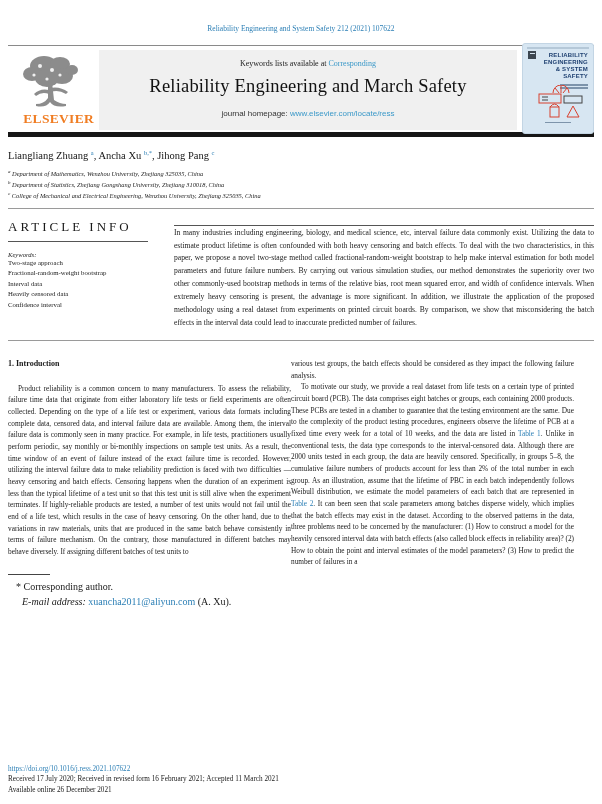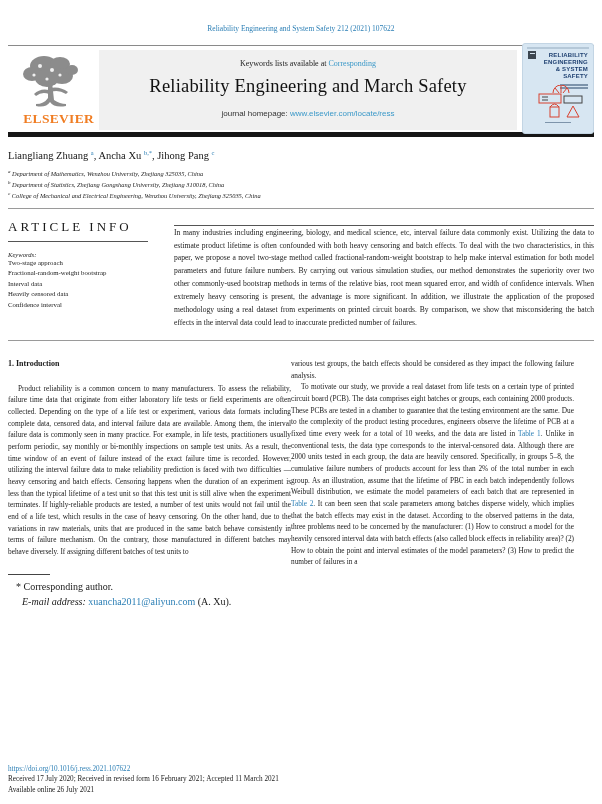--- a/index.html
+++ b/index.html
@@ -214,16 +214,16 @@
 
     <div class="bcol">
       <p class="cont">various test groups, the batch effects should be considered as they impact the following failure analysis.</p>
       <p class="indent" style="margin-top:0;"><span>To motivate our study, we provide a real dataset from life tests on a certain type of printed circuit board (PCB). The data comprises eight batches or groups, each containing 2000 products. These PCBs are tested in a chamber to guarantee that the testing environment are the same. Due to the complexity of the product testing procedures, engineers observe the lifetime of PCB at a fixed time every week for a total of 10 weeks, and the data are listed in </span><a class="link">Table 1</a><span>. Unlike in conventional tests, the data type corresponds to the interval-censored data. Although there are 2000 units tested in each group, the data are heavily censored. Specifically, in groups 5–8, the cumulative failure numbers of products account for less than 2% of the total number in each group. As an illustration, assume that the lifetime of PBC in each batch independently follows Weibull distribution, we estimate the model parameters of each batch that are represented in </span><a class="link">Table 2</a><span>. It can been seen that scale parameters among batches disperse widely, which implies that the batch effects may exist in the dataset. According to the observed patterns in the data, three problems need to be concerned by the manufacturer: (1) How to construct a model for the heavily censored interval data with batch effects (also called block effects in reliability area)? (2) How to obtain the point and interval estimates of the model parameters? (3) How to predict the number of failures in a</span></p>
     </div>
   </div>
 
   <div class="footer">
     <div><a class="link">https://doi.org/10.1016/j.ress.2021.107622</a></div>
     <div>Received 17 July 2020; Received in revised form 16 February 2021; Accepted 11 March 2021</div>
-    <div>Available online 26 July 2021</div>
+    <div>Available online 26 December 2021</div>
   </div>
 
 </div>
 
 </body></html>

